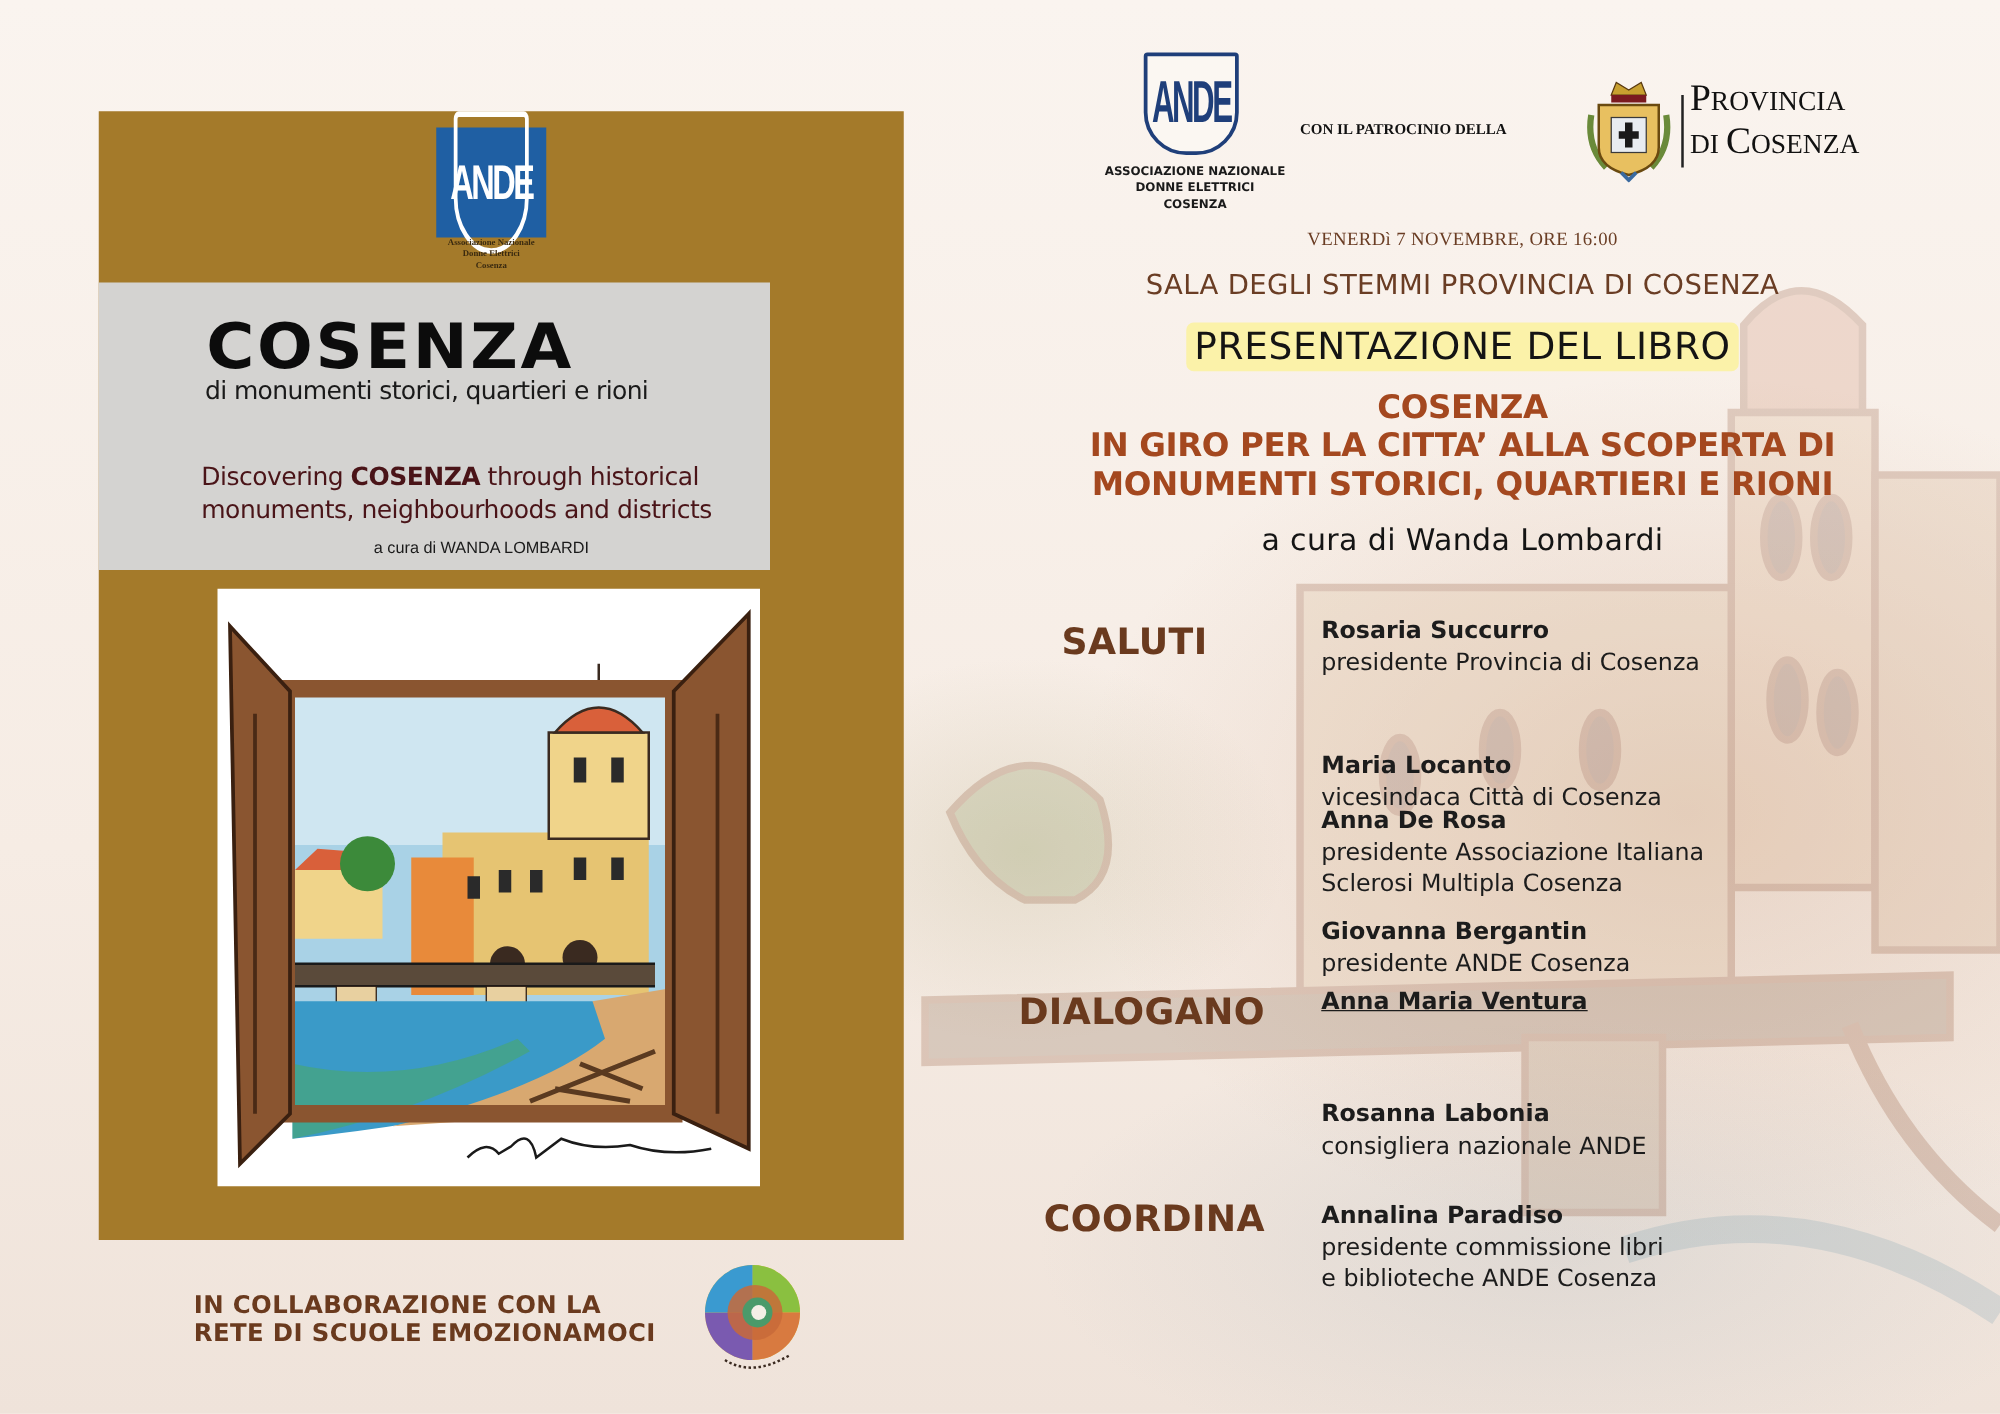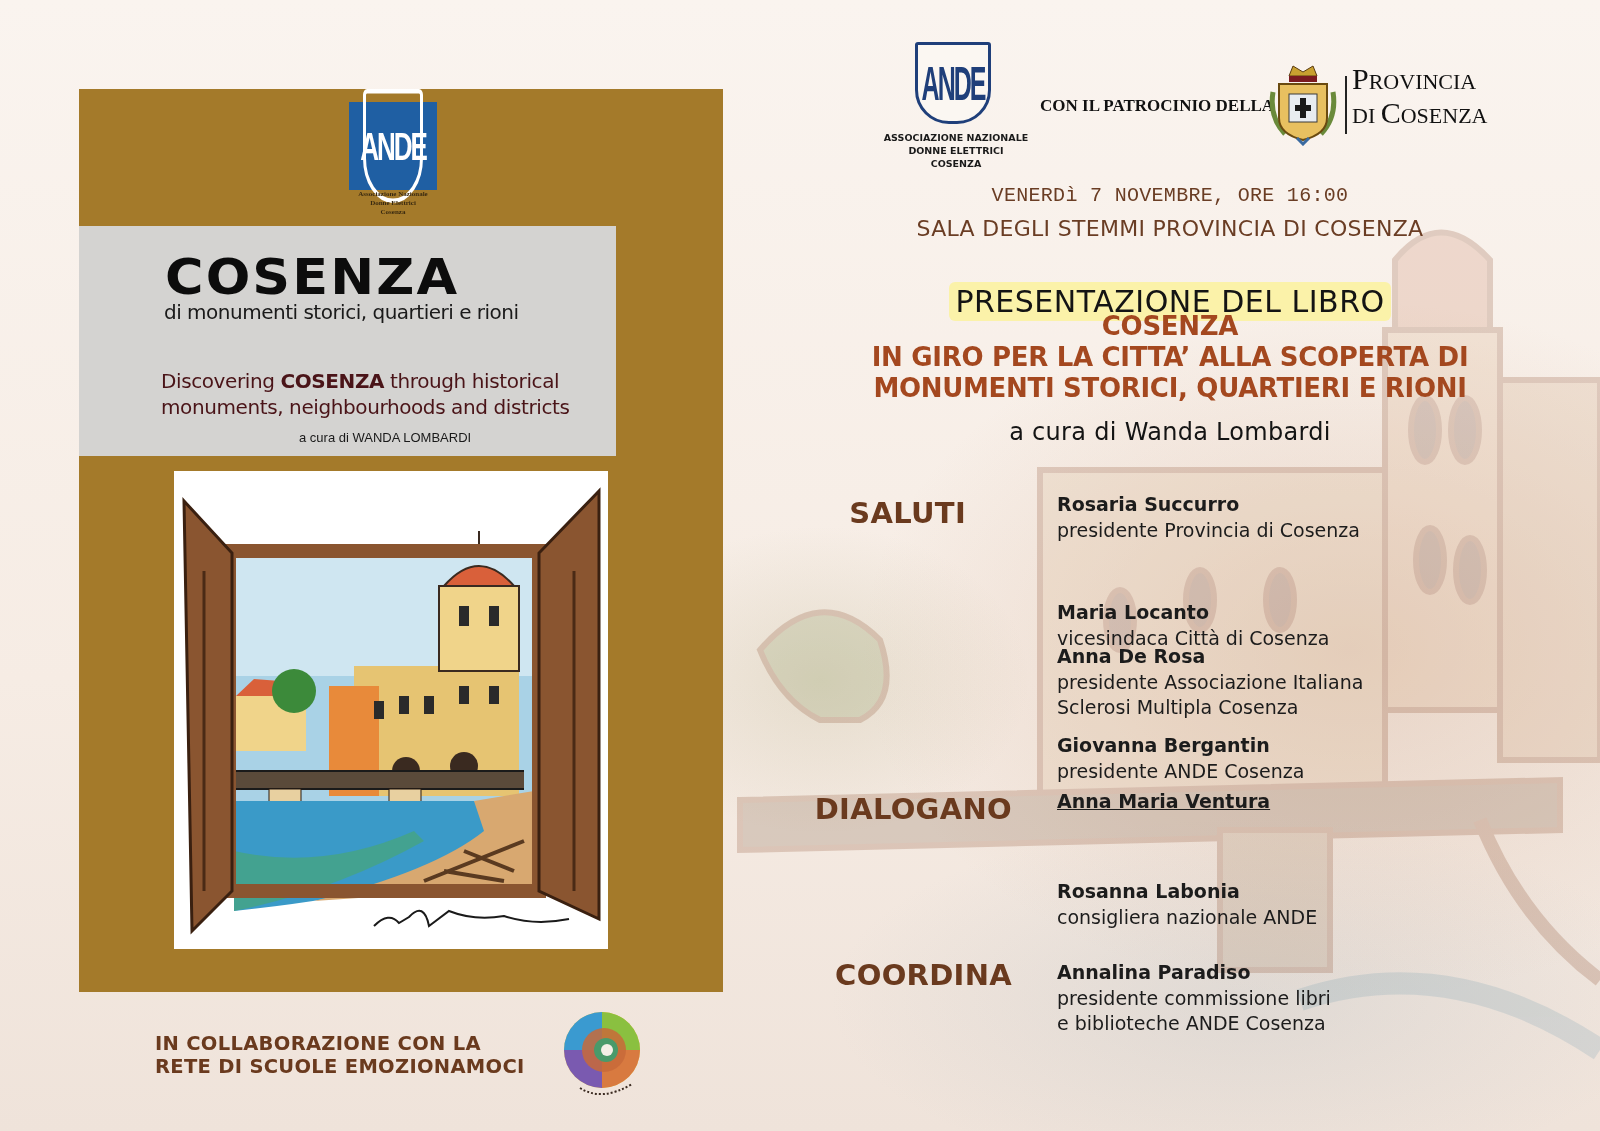--- a/index.html
+++ b/index.html
@@ -81,44 +81,44 @@
       color: #1f3f7a; font-family: "Liberation Sans", sans-serif; font-weight: bold;
       font-size: 25px; letter-spacing: -2px; transform: scaleY(1.9);
     }
     .ande-caption {
       position: absolute; left: 880px; top: 131px; width: 152px; text-align: center;
       font-family: "DejaVu Sans", sans-serif; font-weight: bold; font-size: 9.5px;
       line-height: 13px; color: #1a1a1a;
     }
     .patrocinio {
       position: absolute; left: 1040px; top: 96px;
-      font-family: "Liberation Serif", serif; font-weight: bold; font-size: 17px; color: #111; text-align: center;
+      font-family: "Liberation Serif", serif; font-weight: bold; font-size: 12px; color: #111; text-align: center;
     }
     .crest { position: absolute; left: 1267px; top: 62px; width: 72px; height: 84px; }
     .prov-divider { position: absolute; left: 1345px; top: 76px; width: 2px; height: 58px; background: #222; }
     .prov-name {
       position: absolute; left: 1352px; top: 64px;
       font-family: "Liberation Serif", serif; color: #111; line-height: 29px;
     }
     .prov-name .big { font-size: 30px; }
     .prov-name .small { font-size: 22px; }
 
     
     .center-col { position: absolute; left: 800px; width: 740px; text-align: center; }
     .event-date {
-      top: 184px; font-size: 20px; color: #6a3d24; letter-spacing: 0.3px;
-      font-family: Liberation Mono, monospace;
+      top: 184px; font-size: 15px; color: #6a3d24; letter-spacing: 0.3px;
+      font-family: Liberation Serif, serif;
     }
     .event-venue {
       top: 216px; font-size: 22px; color: #6a3d24; letter-spacing: 0.3px;
     }
     .presentation-wrap { top: 258px; }
     .presentation {
       display: inline-block; background: #fbf2a9; padding: 2px 6px; border-radius: 6px;
-      font-size: 30px; color: #141414; letter-spacing: 0.5px; margin-top: 24px;
+      font-size: 30px; color: #141414; letter-spacing: 0.5px;
     }
     .book-heading {
       top: 311px; font-weight: bold; color: #a4481f; font-size: 26px; line-height: 31px;
       letter-spacing: -0.3px;
     }
     .curator { top: 418px; font-size: 24px; color: #141414; letter-spacing: 0.3px; }
 
     
     .section-label {
       position: absolute; font-weight: bold; color: #6a3a1e; font-size: 29px;

